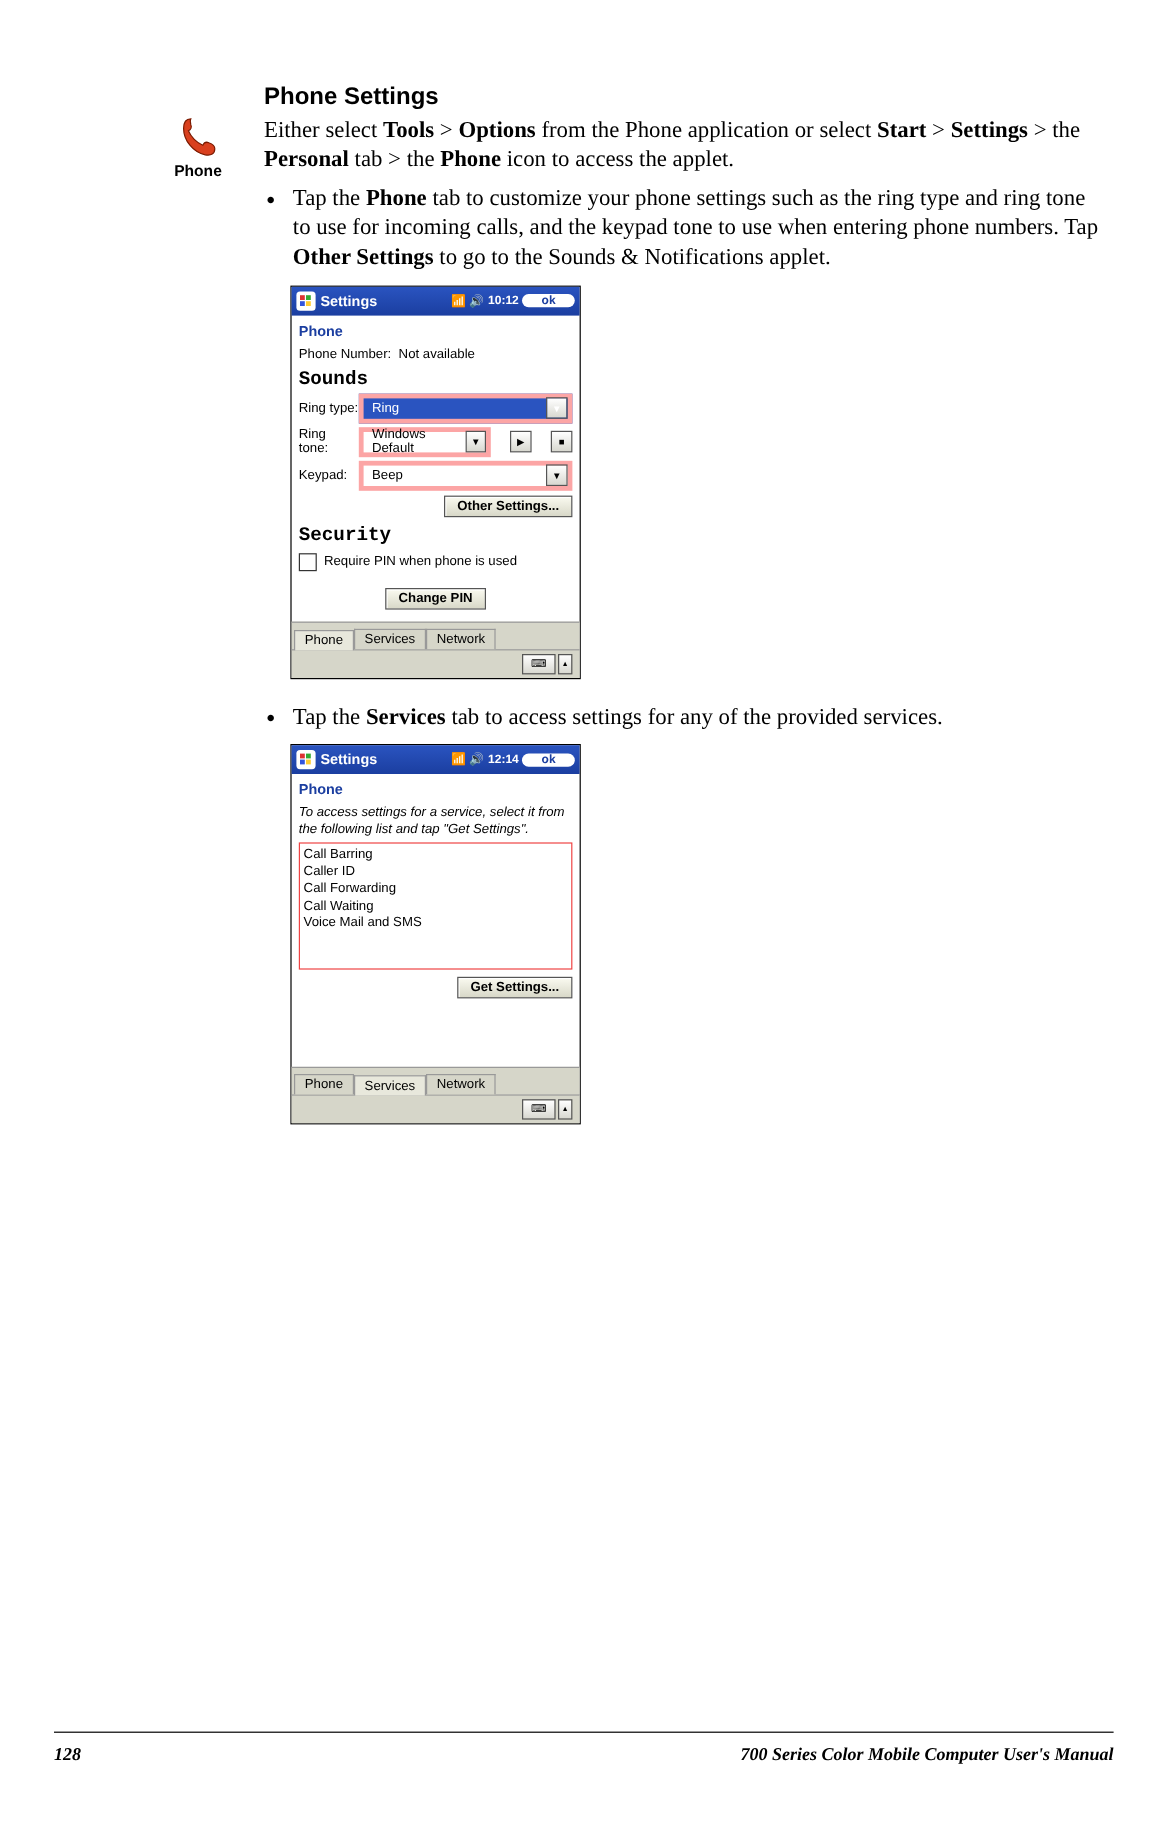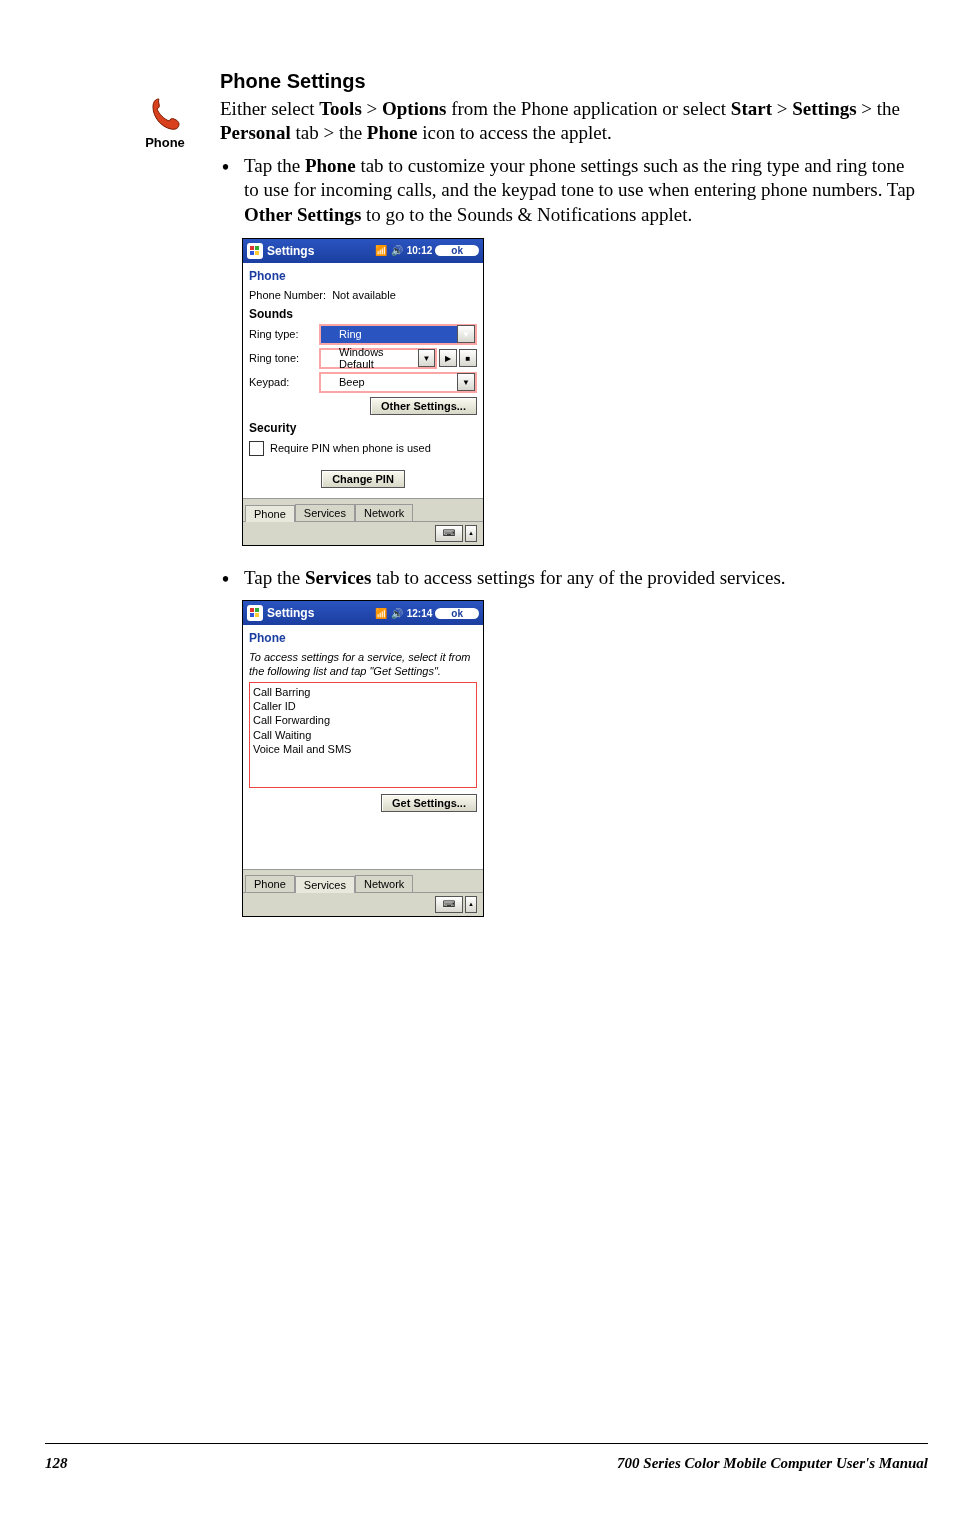--- a/index.html
+++ b/index.html
@@ -72,41 +72,41 @@
     gap: 4px;
   }
   .ss-titlebar .flag { width:16px; height:16px; background:#fff; border-radius:3px; display:flex; }
   .ss-titlebar .flag svg{margin:auto;}
   .ss-titlebar .spacer { flex:1; }
   .ss-titlebar .tray { display:flex; align-items:center; gap:3px; font-size:10px; font-weight:bold;}
   .ok-badge { background:#fff; color:#1b3ea0; border-radius:8px; padding:0 16px; font-size:10px; font-weight:bold;}
   .ss-body { padding: 4px 6px 0 6px;}
   .ss-body .title-blue { color:#1b3ea0; font-weight:bold; font-size:12px; margin:2px 0 6px 0;}
   .row { display:flex; align-items:center; margin:3px 0; font-size:11px;}
-  .row .lbl { width:70px;}
+  .row .lbl { width:50px;}
   .dropdown {
-    border:2px solid #fca5a5; height:17px; flex:1; background:#fff;
-    display:flex; align-items:center; padding:0 0 0 18px; font-size:11px;
+    border:4px solid #fca5a5; height:17px; flex:1; background:#fff;
+    display:flex; align-items:center; padding:0 0 0 7px; font-size:11px;
     position:relative;
   }
   .dropdown.sel { background:#2a54c0; color:#fff;}
   .dropdown .arrow, .small-btn {
     width:16px; height:16px; border:1px solid #555;
     display:flex; align-items:center; justify-content:center;
     background:linear-gradient(#fff,#d8d8d0); margin-left:auto; font-size:8px;
   }
-  .controls-row { display:flex; gap:2px; align-items:center;}
+  .controls-row { display:flex; gap:16px; align-items:center;}
   .controls-row .dropdown { flex:1;}
   .button3d {
     border:1px solid #555; background:linear-gradient(#fafaf0,#d8d8c8);
     font-weight:bold; font-size:11px; padding:2px 10px;
     box-shadow: inset 1px 1px 0 #fff;
     text-align: center;
   }
-  .section-label-bold { font-weight:bold; margin-top:6px; font-size:12px;}
+  .section-label-bold { font-weight:bold; margin-top:6px; font-size:16px;font-family:Liberation Mono, monospace;}
   .checkbox-row { display:flex; align-items:center; gap:6px; margin:6px 0; font-size:11px;}
   .checkbox-box { width:13px; height:13px; border:1px solid #333; background:#fff;}
   .centered-btn { display:flex; justify-content:center; margin:14px 0 10px;}
   .tabs-bar {
     display:flex; border-top:1px solid #999; background:#d6d6c9;
     height:22px; align-items:flex-end; padding-left:2px;
     margin: 0 -6px; padding-right:6px;
   }
   .tab {
     border:1px solid #999; border-bottom:none; border-radius:0;

